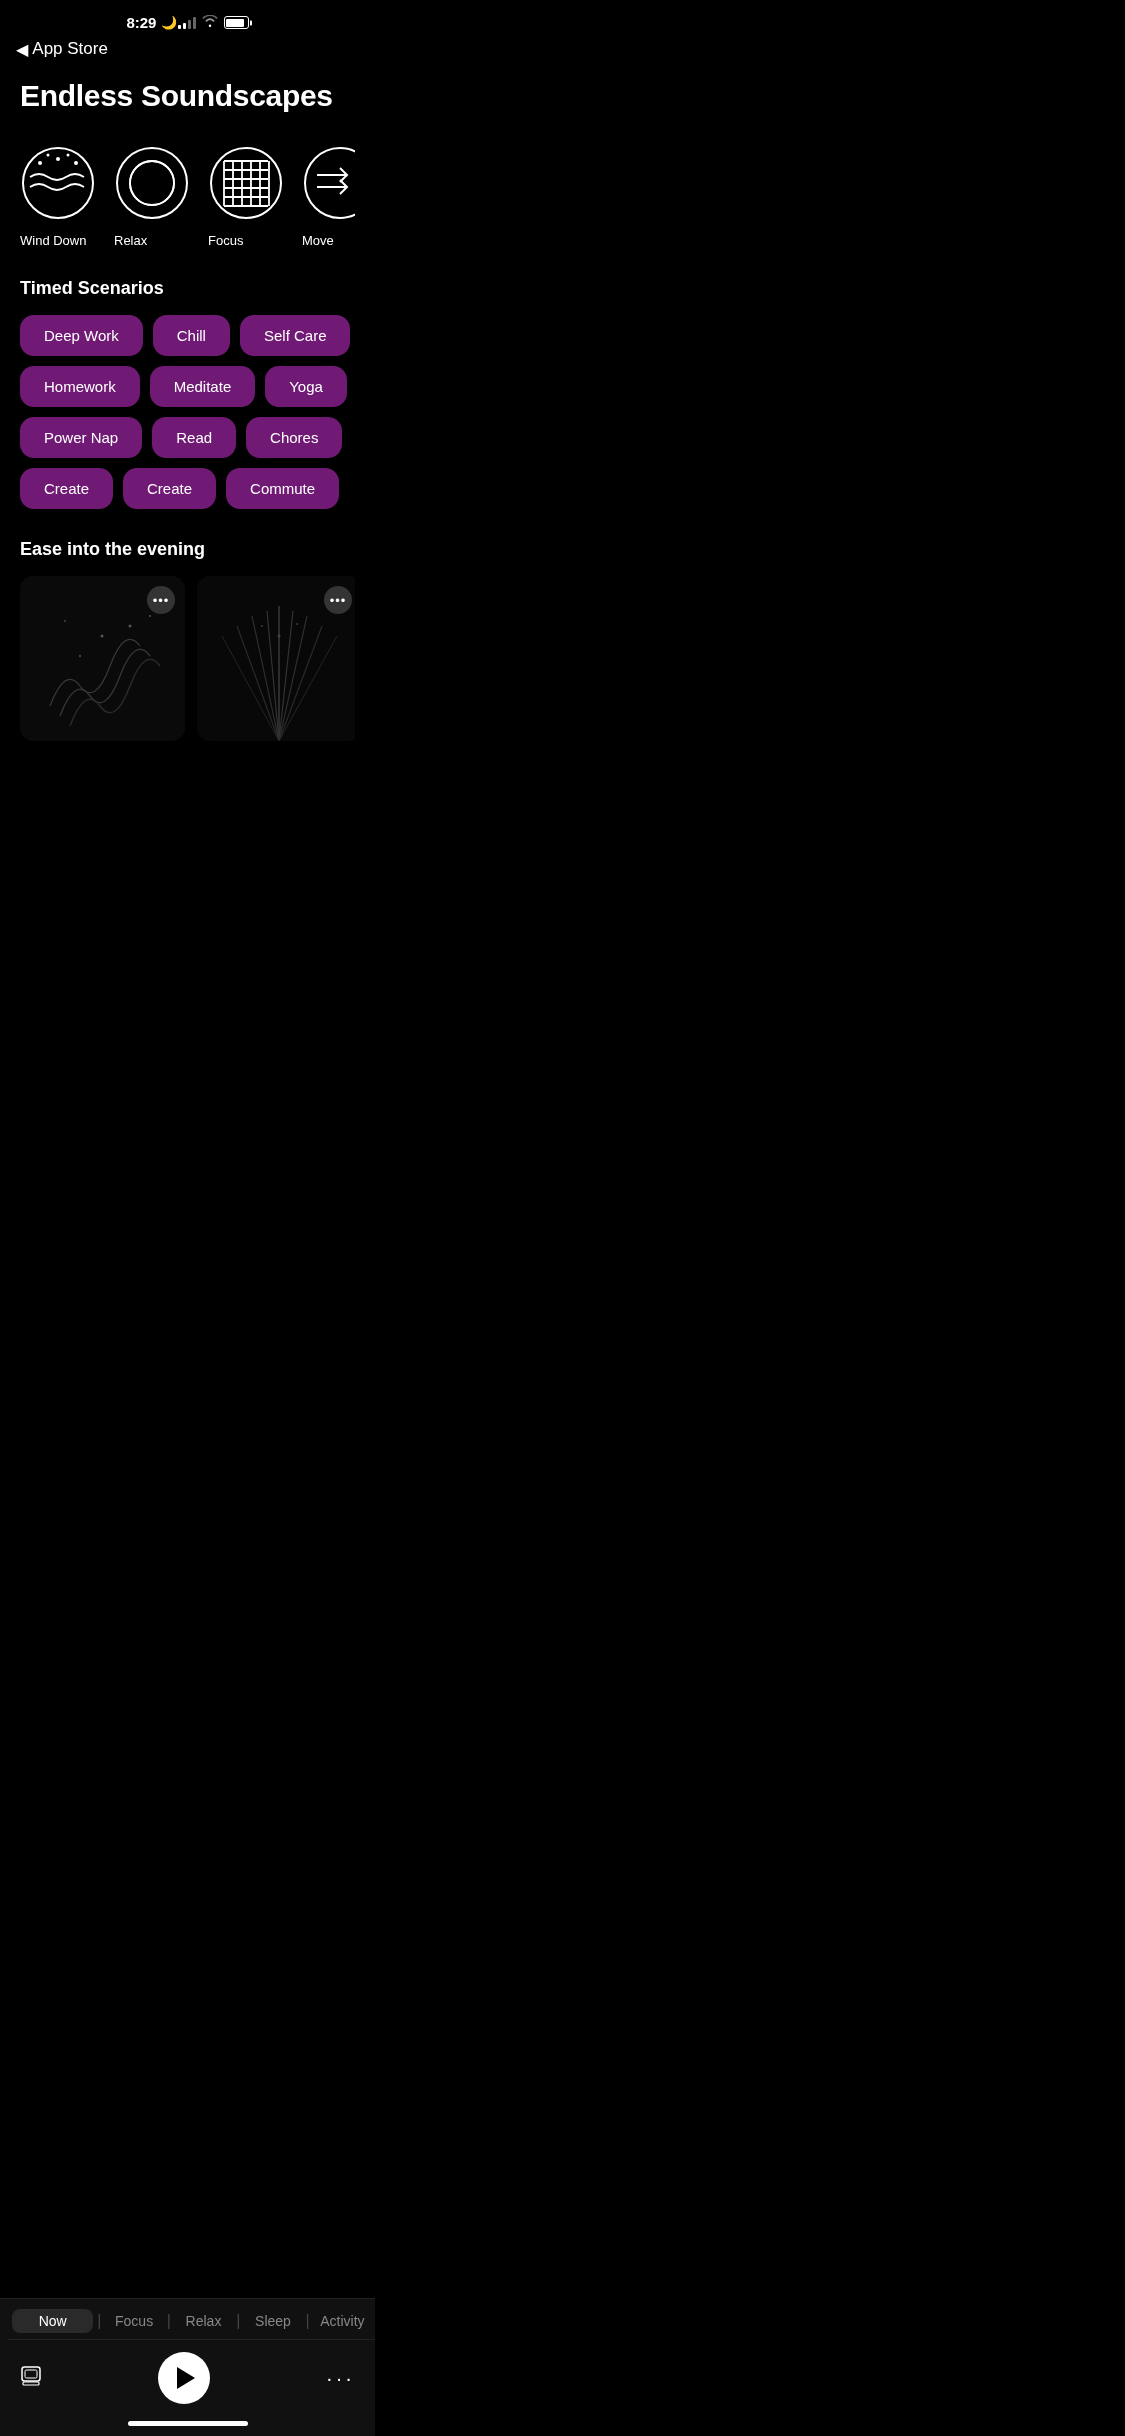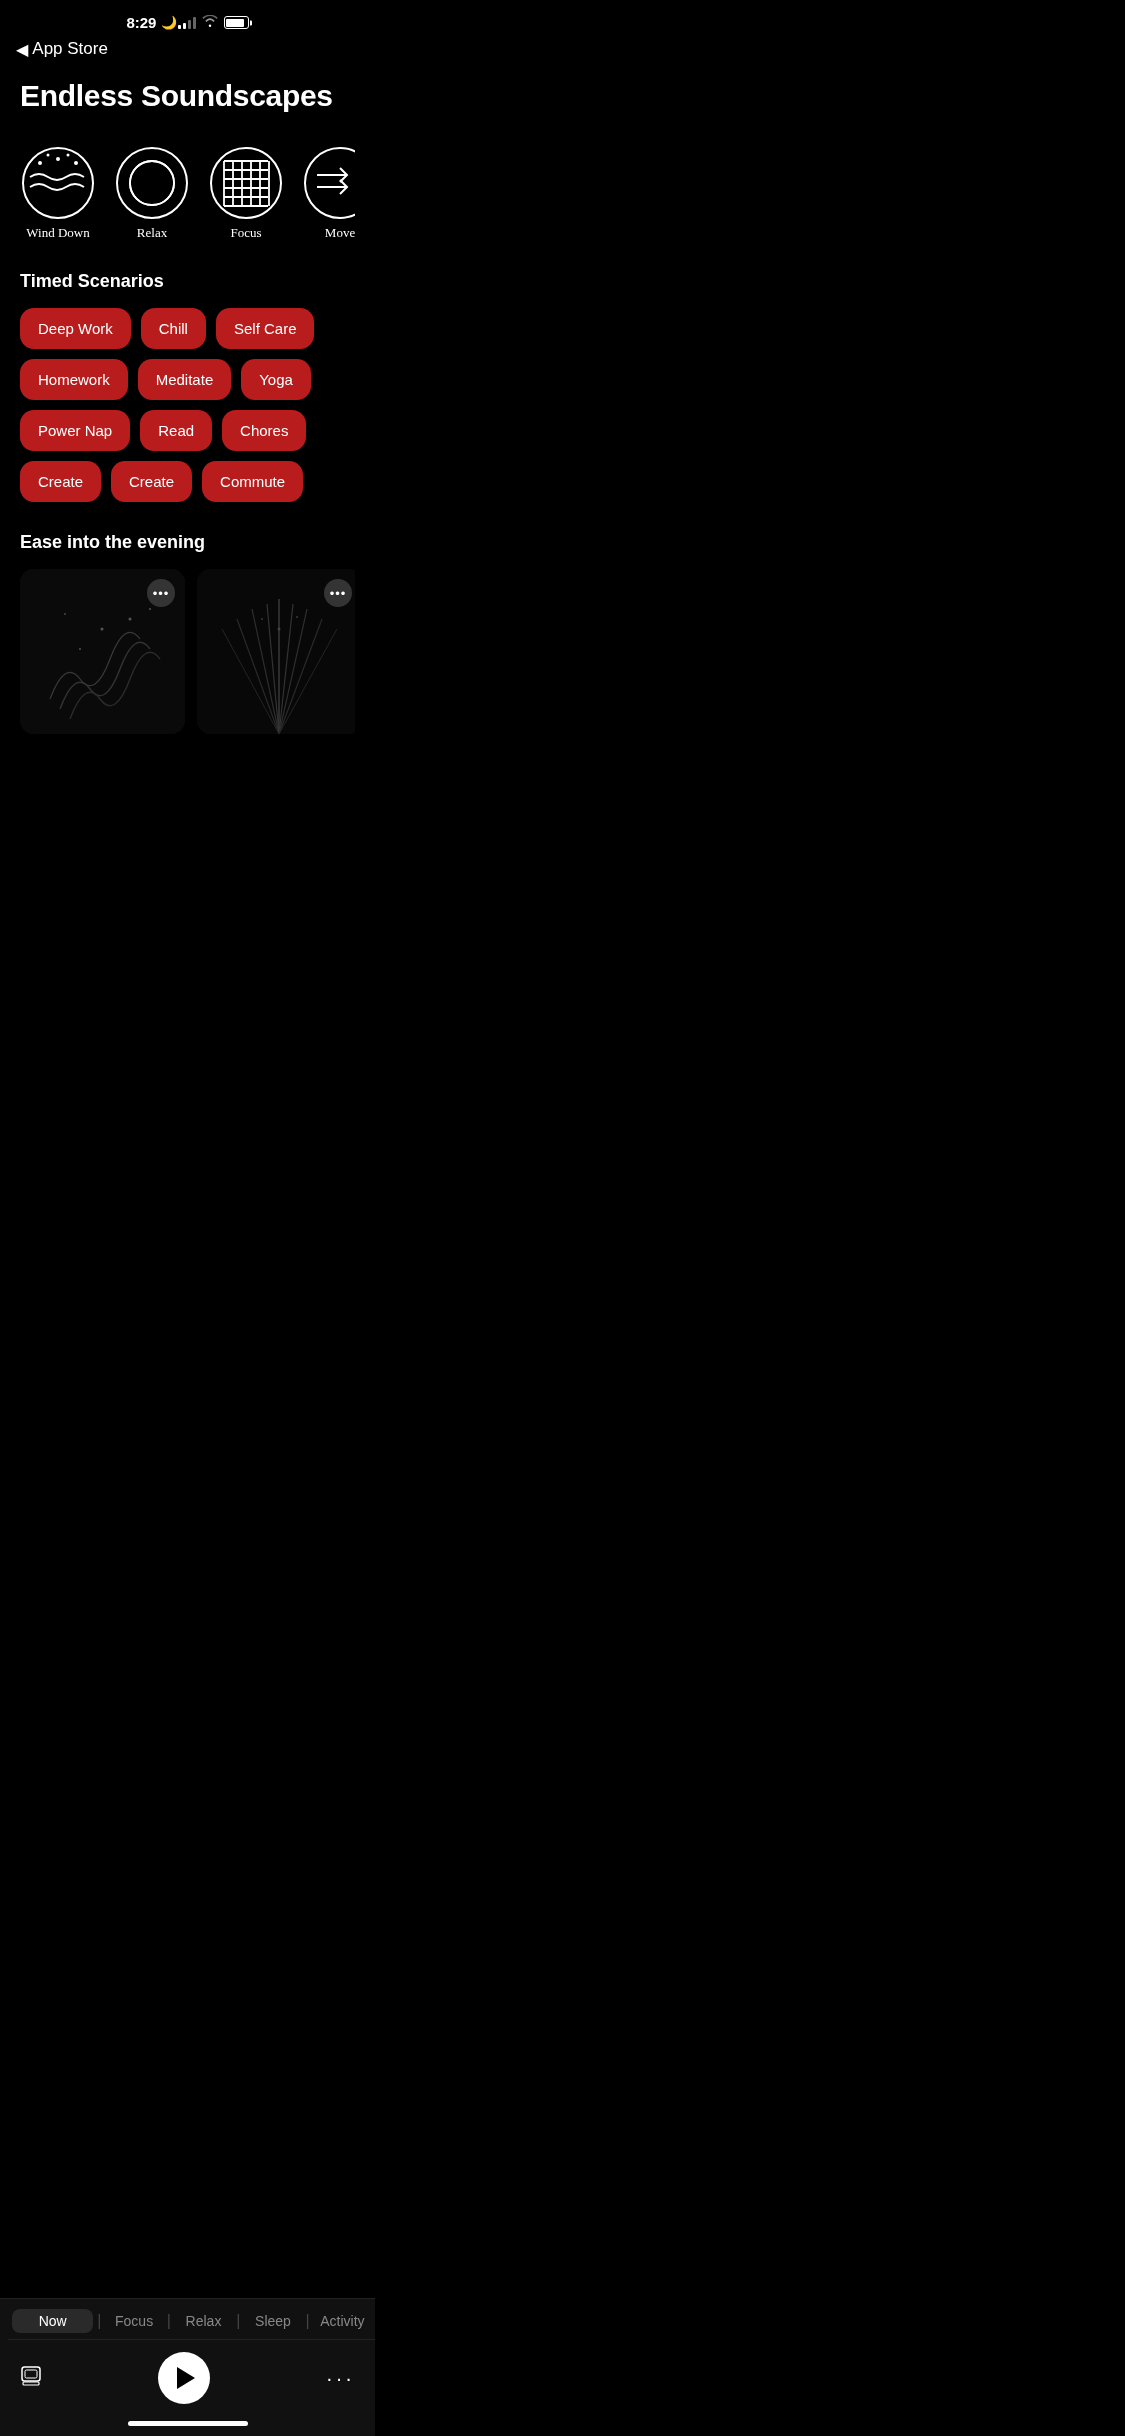--- a/index.html
+++ b/index.html
@@ -109,25 +109,24 @@
     
     .soundscapes-row {
       display: flex;
       gap: 18px;
       margin-bottom: 30px;
       overflow: hidden;
     }
     .soundscape-item {
       display: flex;
       flex-direction: column;
-      align-items: center;
-      gap: 4px;
+      align-items: flex-start;
+      gap: 12px;
       cursor: pointer;
       flex-shrink: 0;
-      font-family: Liberation Serif, serif;
     }
     .soundscape-circle {
       width: 76px;
       height: 76px;
     }
     .soundscape-label {
       font-size: 13px;
       color: #fff;
       text-align: center;
     }
@@ -138,23 +137,23 @@
       font-weight: 700;
       margin-bottom: 16px;
     }
     .scenarios-grid {
       display: flex;
       flex-wrap: wrap;
       gap: 10px;
       margin-bottom: 30px;
     }
     .scenario-pill {
-      background: #b91c1c;
+      background: #701a75;
       border-radius: 14px;
-      padding: 12px 18px;
+      padding: 12px 24px;
       font-size: 15px;
       color: #fff;
       cursor: pointer;
       white-space: nowrap;
     }
 
     
     .evening-cards {
       display: flex;
       gap: 12px;

